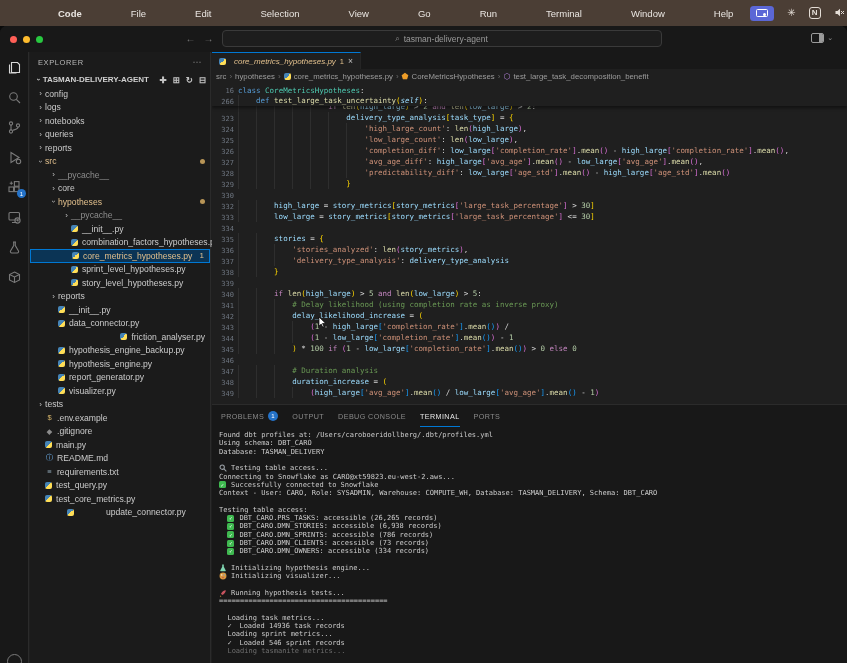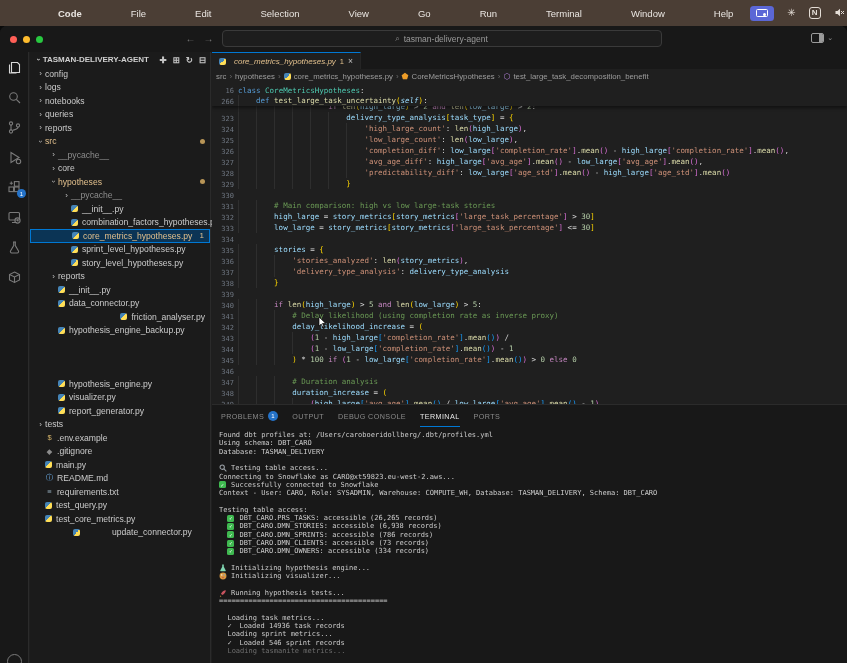--- a/index.html
+++ b/index.html
@@ -226,20 +226,24 @@
             <svg viewBox="0 0 15 15">
               <path d="M7.5 2l5 2.5v5.5l-5 2.5-5-2.5V4.5z"></path>
               <path d="M2.5 4.5l5 2.5 5-2.5M7.5 7v5.5"></path>
             </svg>
           </div>
         </div>
       <div class="ab-account"></div>
     </div>
 
     <div class="sidebar">
+      <div class="sb-head">
+        <span>EXPLORER</span>
+        <span class="dots">⋯</span>
+      </div>
       <div class="sb-section">
         <span class="chev">›</span>
         <span>TASMAN-DELIVERY-AGENT</span>
         <span class="sb-actions">
           <span>✚</span>
           <span>⊞</span>
           <span>↻</span>
           <span>⊟</span>
         </span>
       </div>
@@ -329,34 +333,34 @@
           <div class="trow" style="padding-left: 19px; justify-content: flex-end;">
             <span class="spacer"></span>
             <span class="fi fi-python"></span>
             <span>friction_analyser.py</span>
           </div>
           <div class="trow" style="padding-left: 19px;">
             <span class="spacer"></span>
             <span class="fi fi-python"></span>
             <span>hypothesis_engine_backup.py</span>
           </div>
-          <div class="trow" style="padding-left: 19px; margin-top: 40px;">
+          <div class="trow" style="padding-left: 19px;">
             <span class="spacer"></span>
             <span class="fi fi-python"></span>
             <span>hypothesis_engine.py</span>
           </div>
           <div class="trow" style="padding-left: 19px;">
             <span class="spacer"></span>
             <span class="fi fi-python"></span>
+            <span>report_generator.py</span>
+          </div>
+          <div class="trow" style="padding-left: 19px;">
+            <span class="spacer"></span>
+            <span class="fi fi-python"></span>
             <span>visualizer.py</span>
-          </div>
-          <div class="trow" style="padding-left: 19px;">
-            <span class="spacer"></span>
-            <span class="fi fi-python"></span>
-            <span>report_generator.py</span>
           </div>
           <div class="trow" style="padding-left: 6px;">
             <span class="chev">›</span>
             <span>tests</span>
           </div>
           <div class="trow" style="padding-left: 6px;">
             <span class="spacer"></span>
             <span class="fi-glyph" style="color: rgb(212, 180, 106);">$</span>
             <span>.env.example</span>
           </div>
@@ -383,21 +387,21 @@
           <div class="trow" style="padding-left: 6px;">
             <span class="spacer"></span>
             <span class="fi fi-python"></span>
             <span>test_query.py</span>
           </div>
           <div class="trow" style="padding-left: 6px;">
             <span class="spacer"></span>
             <span class="fi fi-python"></span>
             <span>test_core_metrics.py</span>
           </div>
-          <div class="trow" style="padding-left: 6px; gap: 28px;">
+          <div class="trow" style=" gap: 28px;">
             <span class="spacer"></span>
             <span class="fi fi-python"></span>
             <span>update_connector.py</span>
           </div>
         </div>
     </div>
 
     <div class="editorcol">
       <div class="tabs">
         <div class="tab">
@@ -430,21 +434,20 @@
         <div id="code">
             <div class="code-line clip-top"><span class="ln"></span><span class="lc"><span class="ind" style="width: 20ch;"></span><span class="c-kw">if </span><span class="c-fn">len</span><span class="c-b1">(</span><span class="c-var">high_large</span><span class="c-b1">)</span><span class="c-p"> &gt; </span><span class="c-num">2</span><span class="c-kw"> and </span><span class="c-fn">len</span><span class="c-b1">(</span><span class="c-var">low_large</span><span class="c-b1">)</span><span class="c-p"> &gt; </span><span class="c-num">2</span><span class="c-p">:</span></span></div>
             <div class="code-line"><span class="ln">323</span><span class="lc"><span class="ind" style="width: 24ch;"></span><span class="c-var">delivery_type_analysis</span><span class="c-b1">[</span><span class="c-var">task_type</span><span class="c-b1">]</span><span class="c-p"> = </span><span class="c-b1">{</span></span></div>
             <div class="code-line"><span class="ln">324</span><span class="lc"><span class="ind" style="width: 28ch;"></span><span class="c-str">'high_large_count'</span><span class="c-p">: </span><span class="c-fn">len</span><span class="c-b2">(</span><span class="c-var">high_large</span><span class="c-b2">)</span><span class="c-p">,</span></span></div>
             <div class="code-line"><span class="ln">325</span><span class="lc"><span class="ind" style="width: 28ch;"></span><span class="c-str">'low_large_count'</span><span class="c-p">: </span><span class="c-fn">len</span><span class="c-b2">(</span><span class="c-var">low_large</span><span class="c-b2">)</span><span class="c-p">,</span></span></div>
             <div class="code-line"><span class="ln">326</span><span class="lc"><span class="ind" style="width: 28ch;"></span><span class="c-str">'completion_diff'</span><span class="c-p">: </span><span class="c-var">low_large</span><span class="c-b2">[</span><span class="c-str">'completion_rate'</span><span class="c-b2">]</span><span class="c-p">.</span><span class="c-fn">mean</span><span class="c-b2">()</span><span class="c-p"> - </span><span class="c-var">high_large</span><span class="c-b2">[</span><span class="c-str">'completion_rate'</span><span class="c-b2">]</span><span class="c-p">.</span><span class="c-fn">mean</span><span class="c-b2">()</span><span class="c-p">,</span></span></div>
             <div class="code-line"><span class="ln">327</span><span class="lc"><span class="ind" style="width: 28ch;"></span><span class="c-str">'avg_age_diff'</span><span class="c-p">: </span><span class="c-var">high_large</span><span class="c-b2">[</span><span class="c-str">'avg_age'</span><span class="c-b2">]</span><span class="c-p">.</span><span class="c-fn">mean</span><span class="c-b2">()</span><span class="c-p"> - </span><span class="c-var">low_large</span><span class="c-b2">[</span><span class="c-str">'avg_age'</span><span class="c-b2">]</span><span class="c-p">.</span><span class="c-fn">mean</span><span class="c-b2">()</span><span class="c-p">,</span></span></div>
             <div class="code-line"><span class="ln">328</span><span class="lc"><span class="ind" style="width: 28ch;"></span><span class="c-str">'predictability_diff'</span><span class="c-p">: </span><span class="c-var">low_large</span><span class="c-b2">[</span><span class="c-str">'age_std'</span><span class="c-b2">]</span><span class="c-p">.</span><span class="c-fn">mean</span><span class="c-b2">()</span><span class="c-p"> - </span><span class="c-var">high_large</span><span class="c-b2">[</span><span class="c-str">'age_std'</span><span class="c-b2">]</span><span class="c-p">.</span><span class="c-fn">mean</span><span class="c-b2">()</span></span></div>
             <div class="code-line"><span class="ln">329</span><span class="lc"><span class="ind" style="width: 24ch;"></span><span class="c-b1">}</span></span></div>
             <div class="code-line"><span class="ln">330</span><span class="lc"></span></div>
-            <div class="code-line"><span class="ln">331</span><span class="lc"><span class="ind" style="width: 8ch;"></span><span class="c-cm"># Main comparison: high vs low large-task stories</span></span></div>
             <div class="code-line"><span class="ln">332</span><span class="lc"><span class="ind" style="width: 8ch;"></span><span class="c-var">high_large</span><span class="c-p"> = </span><span class="c-var">story_metrics</span><span class="c-b1">[</span><span class="c-var">story_metrics</span><span class="c-b2">[</span><span class="c-str">'large_task_percentage'</span><span class="c-b2">]</span><span class="c-p"> &gt; </span><span class="c-num">30</span><span class="c-b1">]</span></span></div>
             <div class="code-line"><span class="ln">333</span><span class="lc"><span class="ind" style="width: 8ch;"></span><span class="c-var">low_large</span><span class="c-p"> = </span><span class="c-var">story_metrics</span><span class="c-b1">[</span><span class="c-var">story_metrics</span><span class="c-b2">[</span><span class="c-str">'large_task_percentage'</span><span class="c-b2">]</span><span class="c-p"> &lt;= </span><span class="c-num">30</span><span class="c-b1">]</span></span></div>
             <div class="code-line"><span class="ln">334</span><span class="lc"></span></div>
             <div class="code-line"><span class="ln">335</span><span class="lc"><span class="ind" style="width: 8ch;"></span><span class="c-var">stories</span><span class="c-p"> = </span><span class="c-b1">{</span></span></div>
             <div class="code-line"><span class="ln">336</span><span class="lc"><span class="ind" style="width: 12ch;"></span><span class="c-str">'stories_analyzed'</span><span class="c-p">: </span><span class="c-fn">len</span><span class="c-b2">(</span><span class="c-var">story_metrics</span><span class="c-b2">)</span><span class="c-p">,</span></span></div>
             <div class="code-line"><span class="ln">337</span><span class="lc"><span class="ind" style="width: 12ch;"></span><span class="c-str">'delivery_type_analysis'</span><span class="c-p">: </span><span class="c-var">delivery_type_analysis</span></span></div>
             <div class="code-line"><span class="ln">338</span><span class="lc"><span class="ind" style="width: 8ch;"></span><span class="c-b1">}</span></span></div>
             <div class="code-line"><span class="ln">339</span><span class="lc"></span></div>
             <div class="code-line"><span class="ln">340</span><span class="lc"><span class="ind" style="width: 8ch;"></span><span class="c-kw">if </span><span class="c-fn">len</span><span class="c-b1">(</span><span class="c-var">high_large</span><span class="c-b1">)</span><span class="c-p"> &gt; </span><span class="c-num">5</span><span class="c-kw"> and </span><span class="c-fn">len</span><span class="c-b1">(</span><span class="c-var">low_large</span><span class="c-b1">)</span><span class="c-p"> &gt; </span><span class="c-num">5</span><span class="c-p">:</span></span></div>
             <div class="code-line"><span class="ln">341</span><span class="lc"><span class="ind" style="width: 12ch;"></span><span class="c-cm"># Delay likelihood (using completion rate as inverse proxy)</span></span></div>

